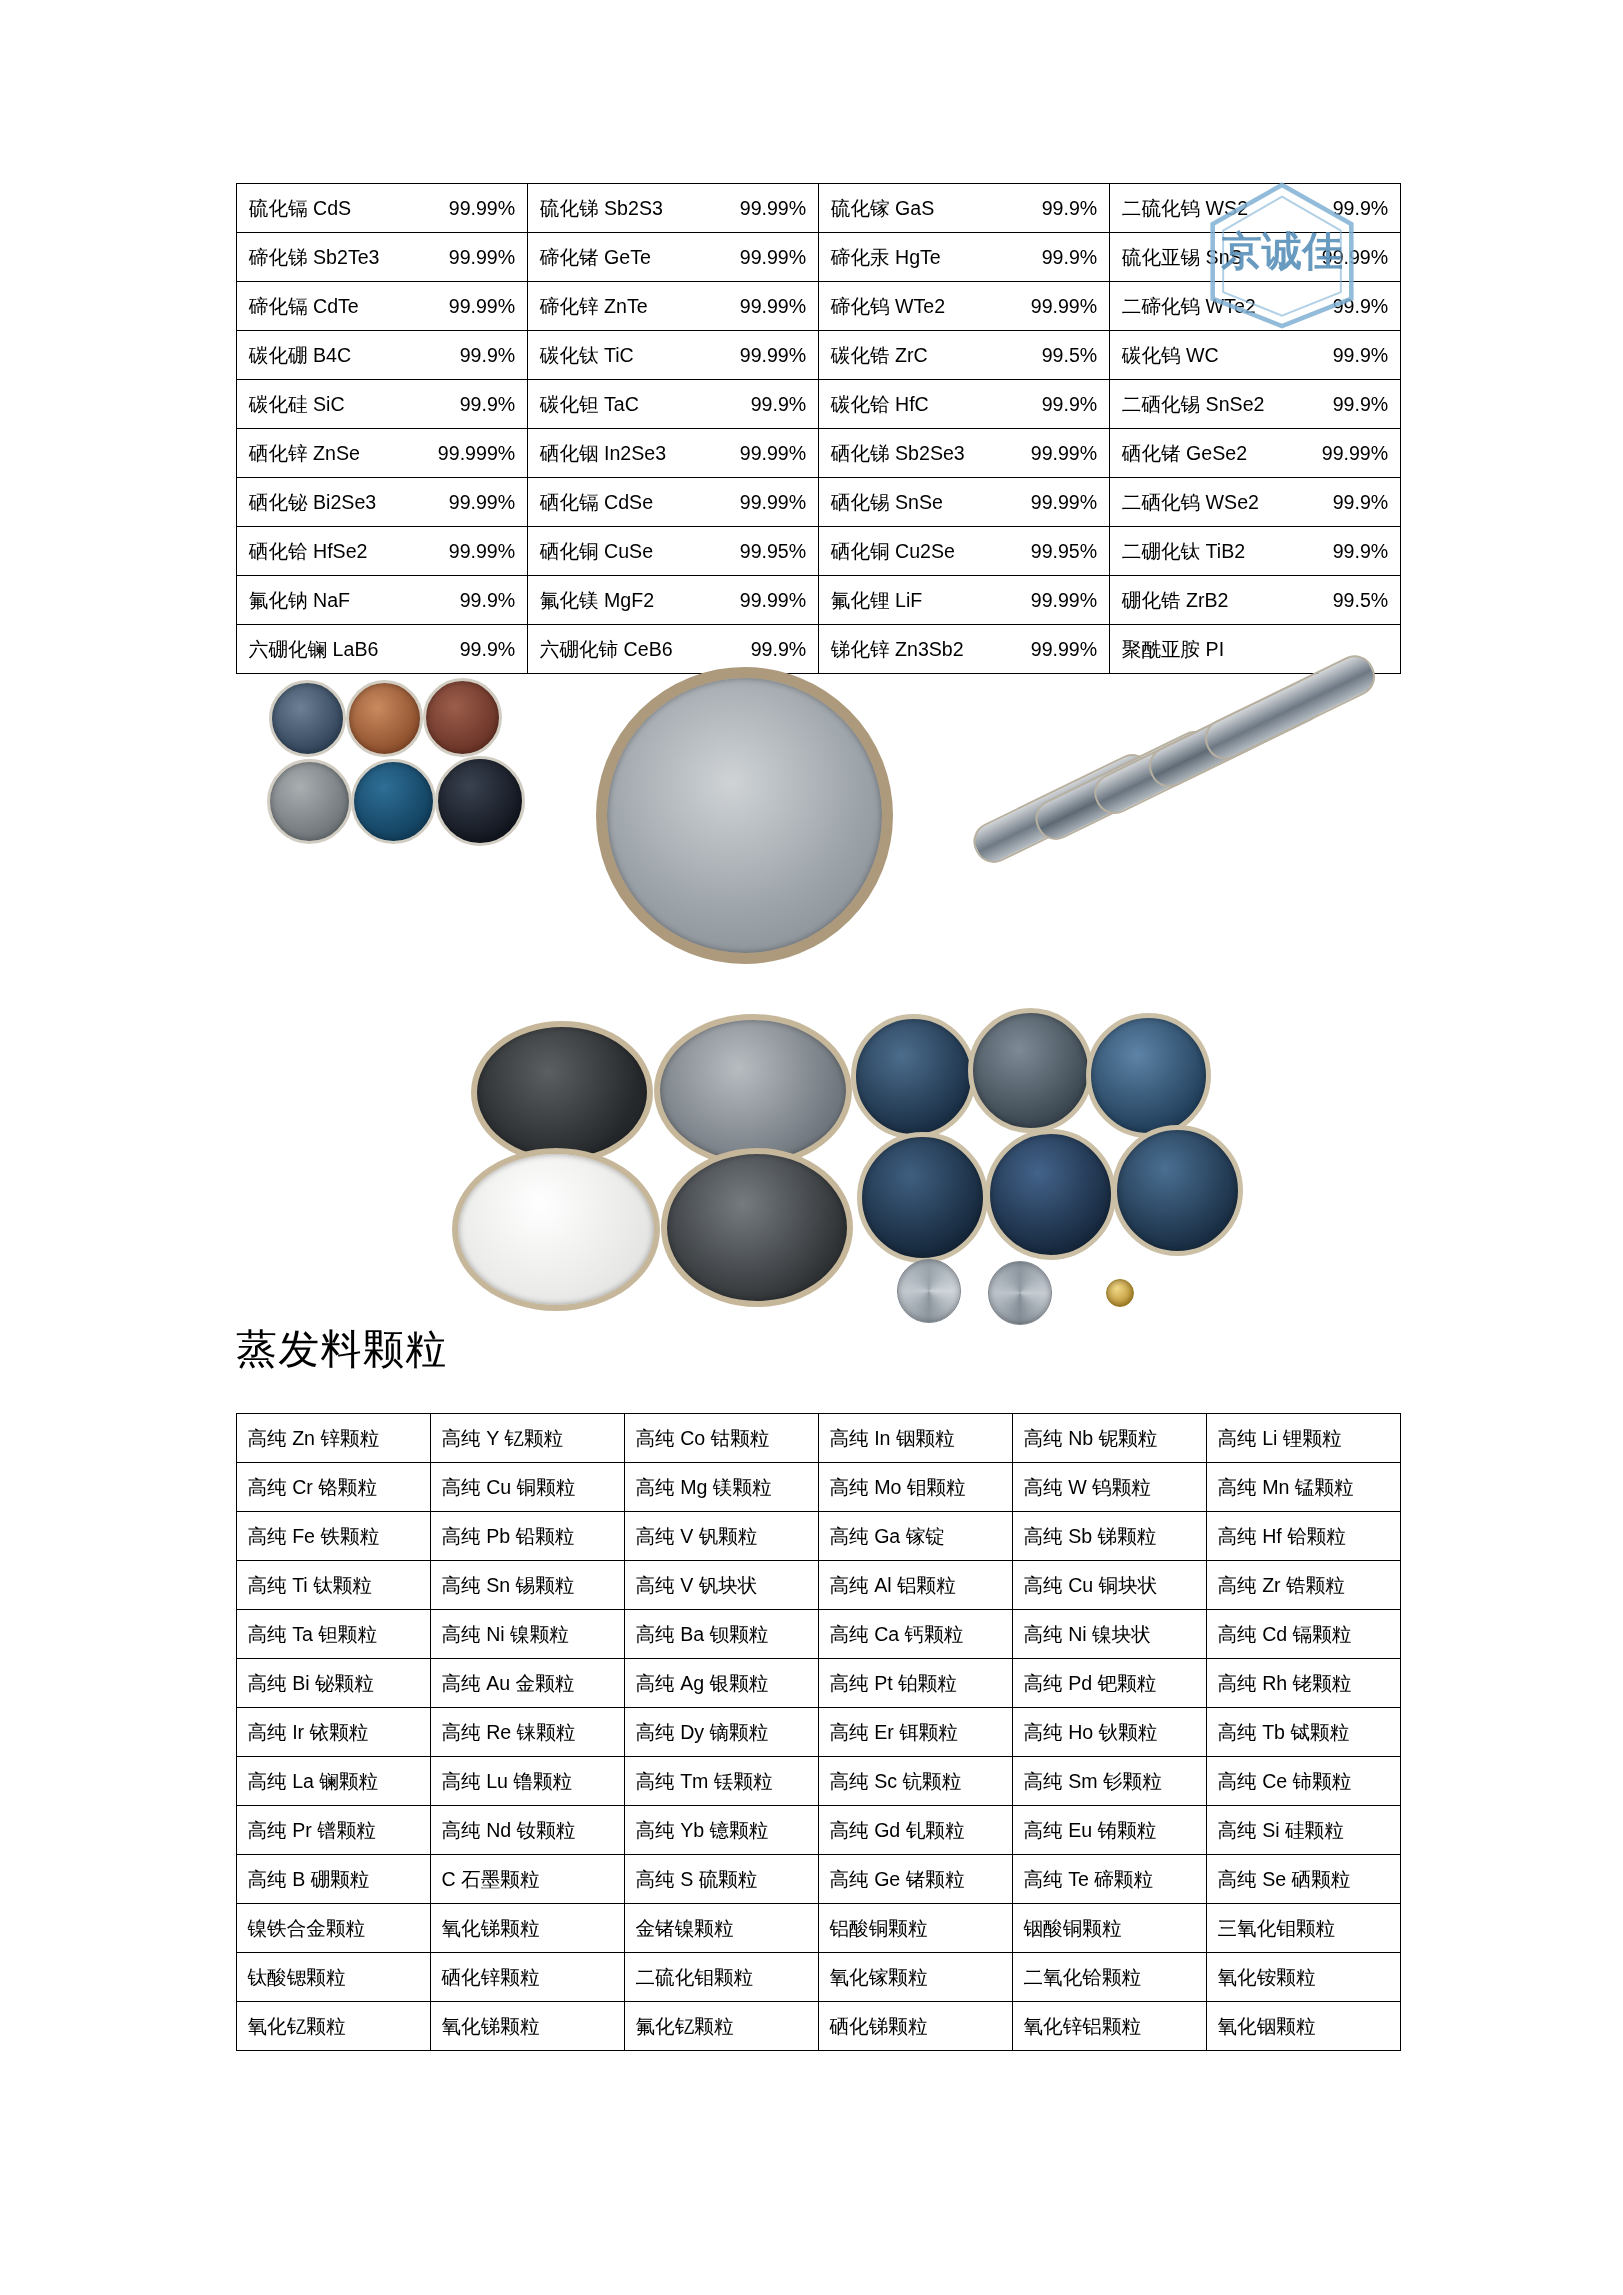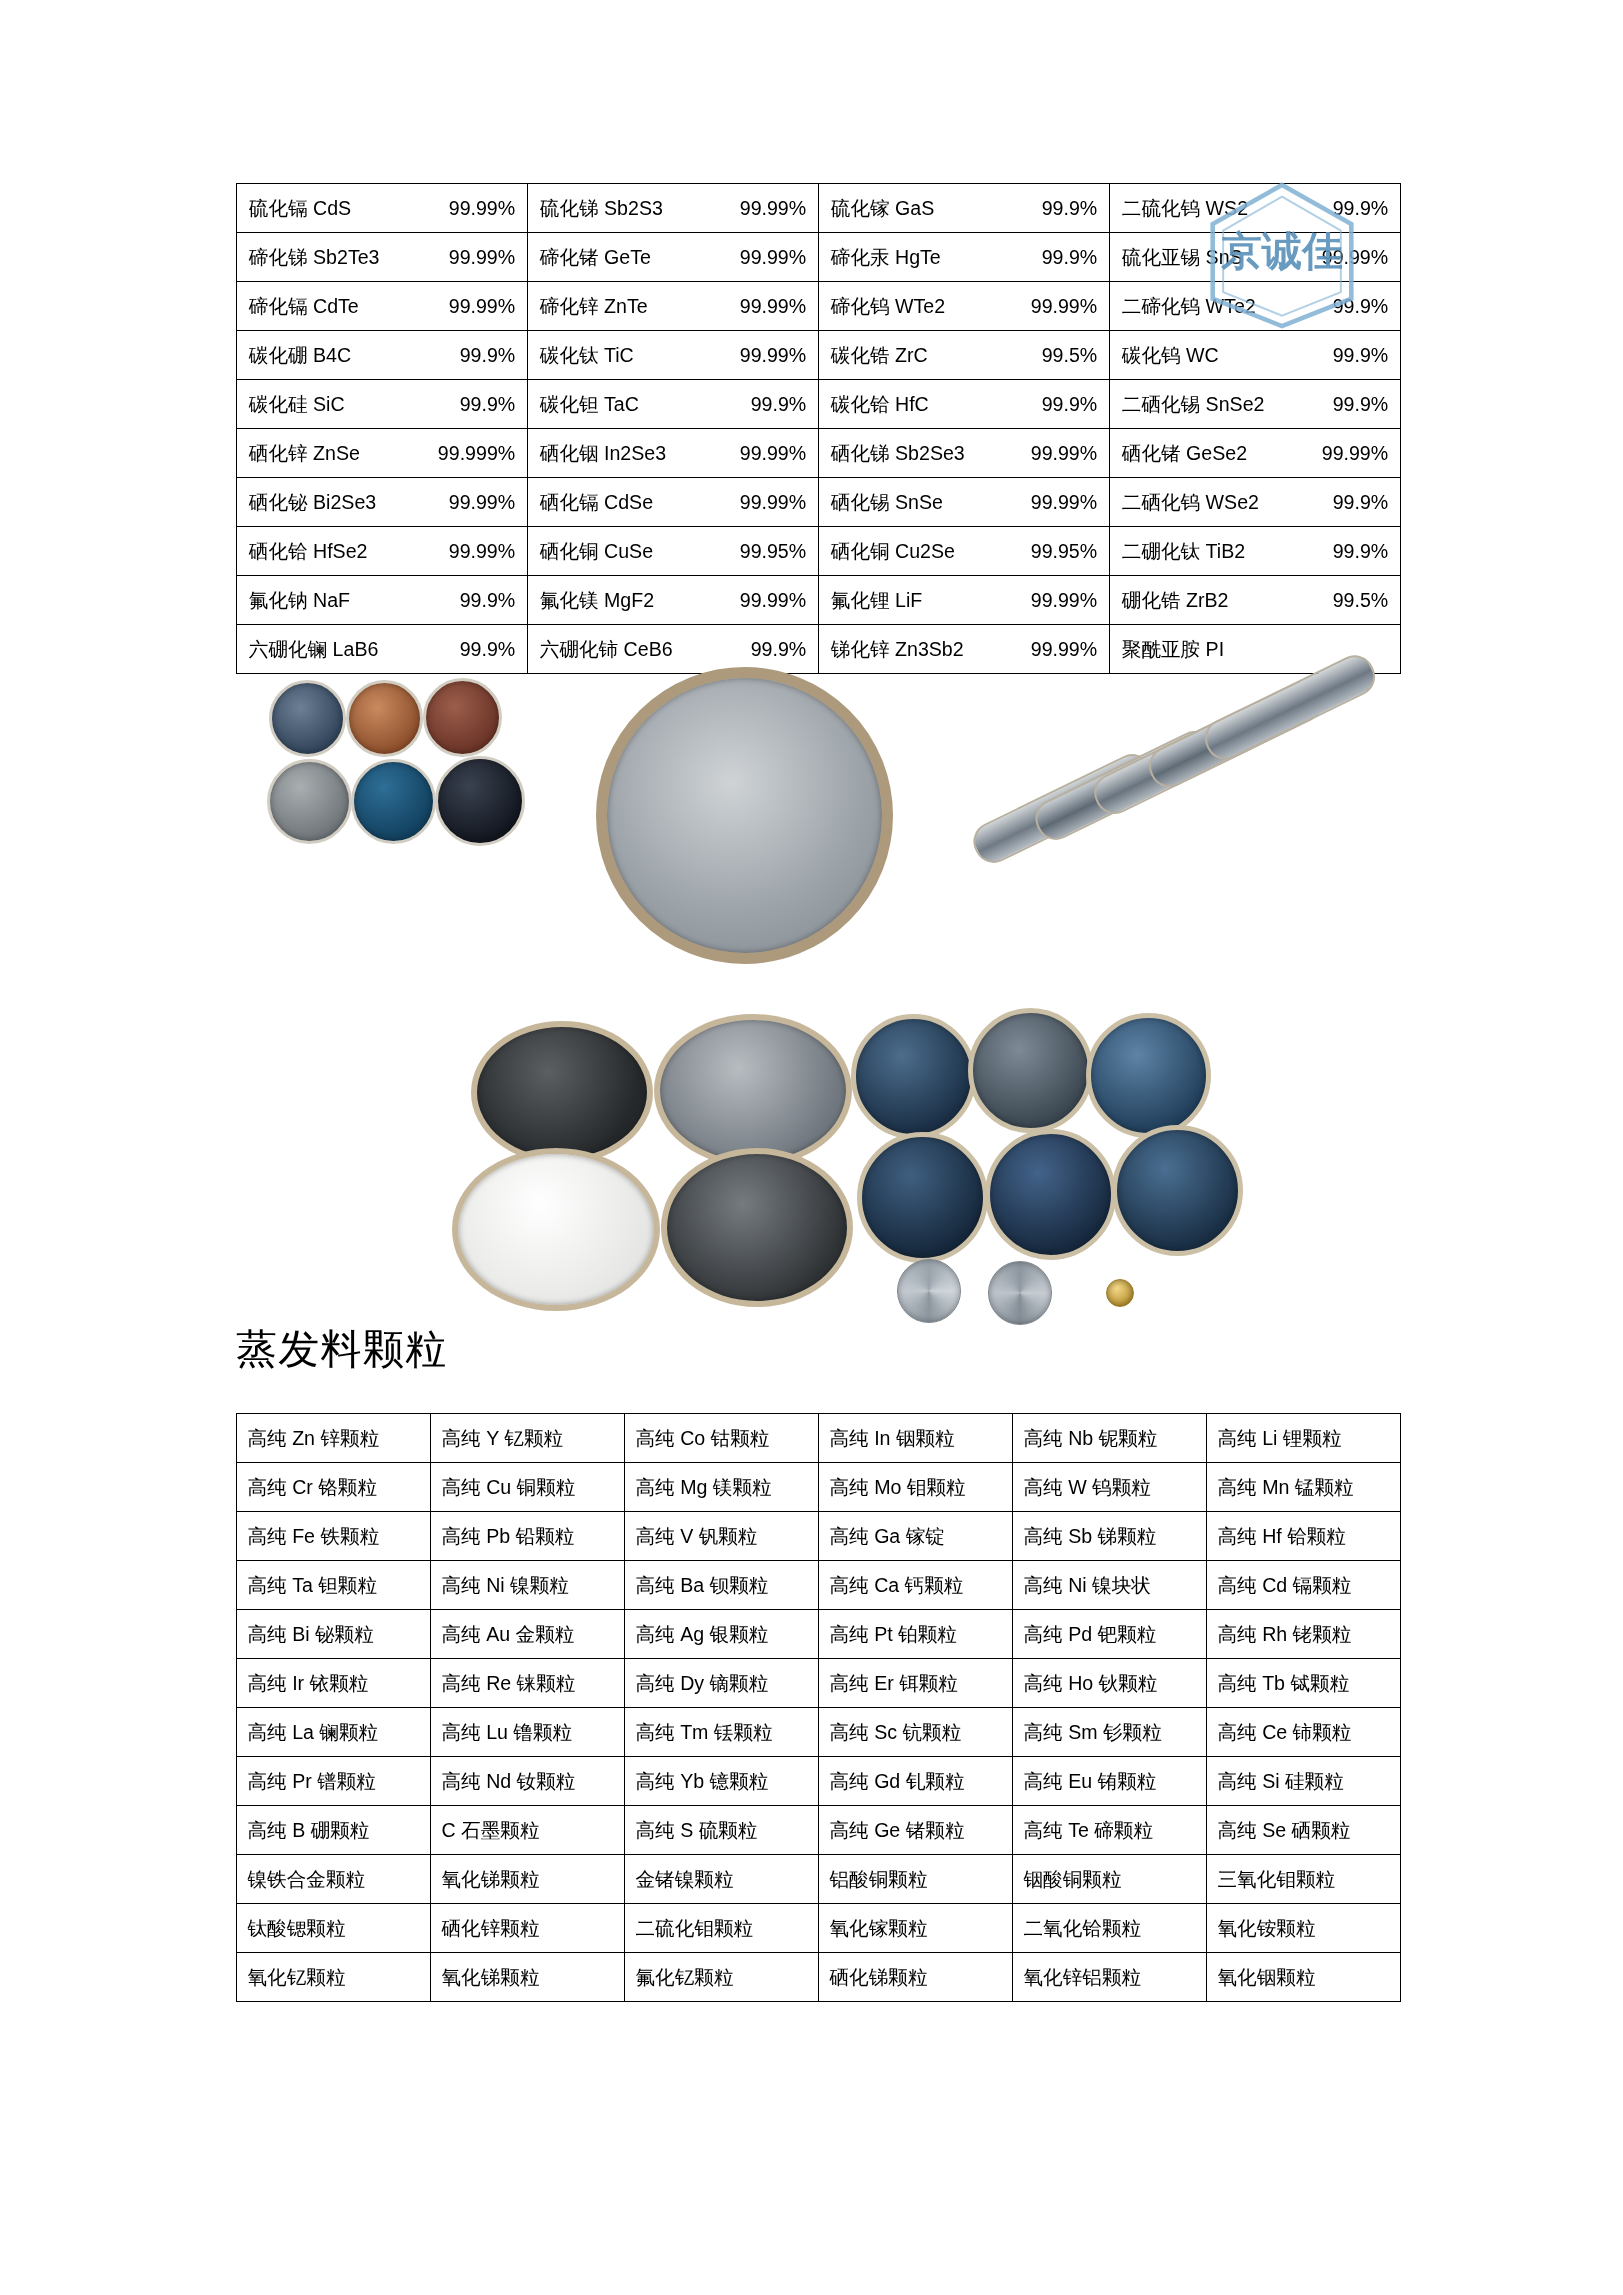--- a/index.html
+++ b/index.html
@@ -453,20 +453,28 @@
       </tr>
       <tr>
         <td>高纯 Fe 铁颗粒</td>
         <td>高纯 Pb 铅颗粒</td>
         <td>高纯 V 钒颗粒</td>
         <td>高纯 Ga 镓锭</td>
         <td>高纯 Sb 锑颗粒</td>
         <td>高纯 Hf 铪颗粒</td>
       </tr>
       <tr>
+        <td>高纯 Ti 钛颗粒</td>
+        <td>高纯 Sn 锡颗粒</td>
+        <td>高纯 V 钒块状</td>
+        <td>高纯 Al 铝颗粒</td>
+        <td>高纯 Cu 铜块状</td>
+        <td>高纯 Zr 锆颗粒</td>
+      </tr>
+      <tr>
         <td>高纯 Ta 钽颗粒</td>
         <td>高纯 Ni 镍颗粒</td>
         <td>高纯 Ba 钡颗粒</td>
         <td>高纯 Ca 钙颗粒</td>
         <td>高纯 Ni 镍块状</td>
         <td>高纯 Cd 镉颗粒</td>
       </tr>
       <tr>
         <td>高纯 Bi 铋颗粒</td>
         <td>高纯 Au 金颗粒</td>

